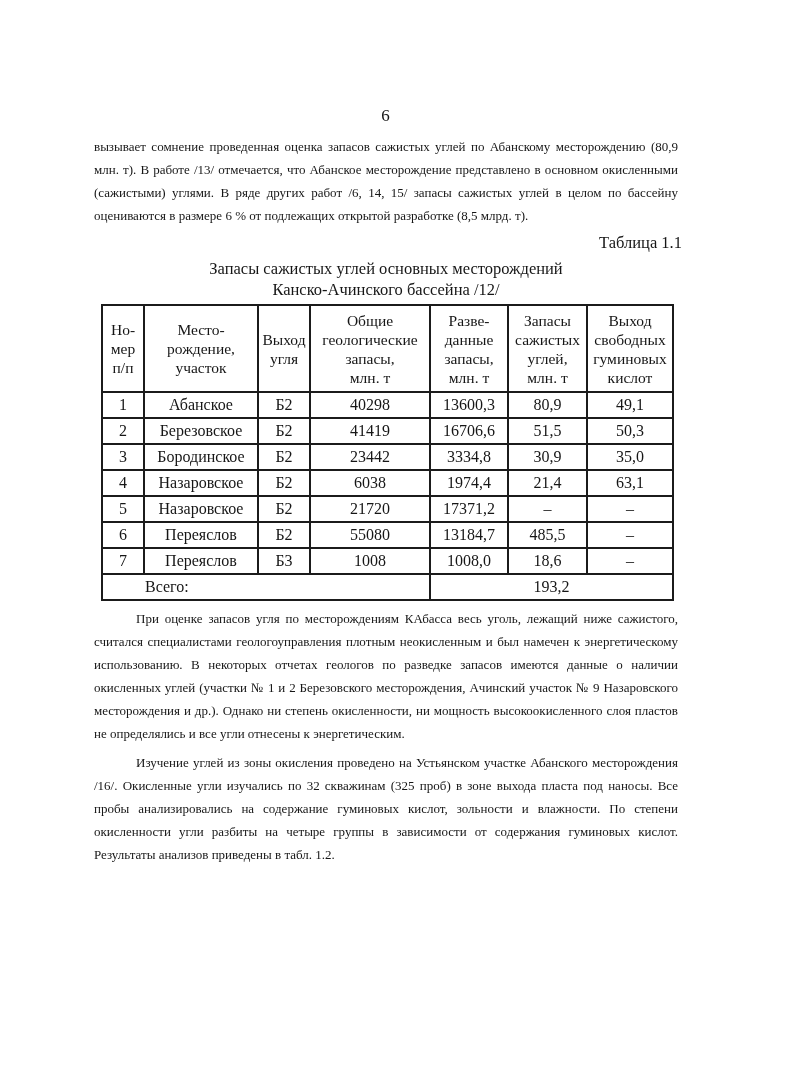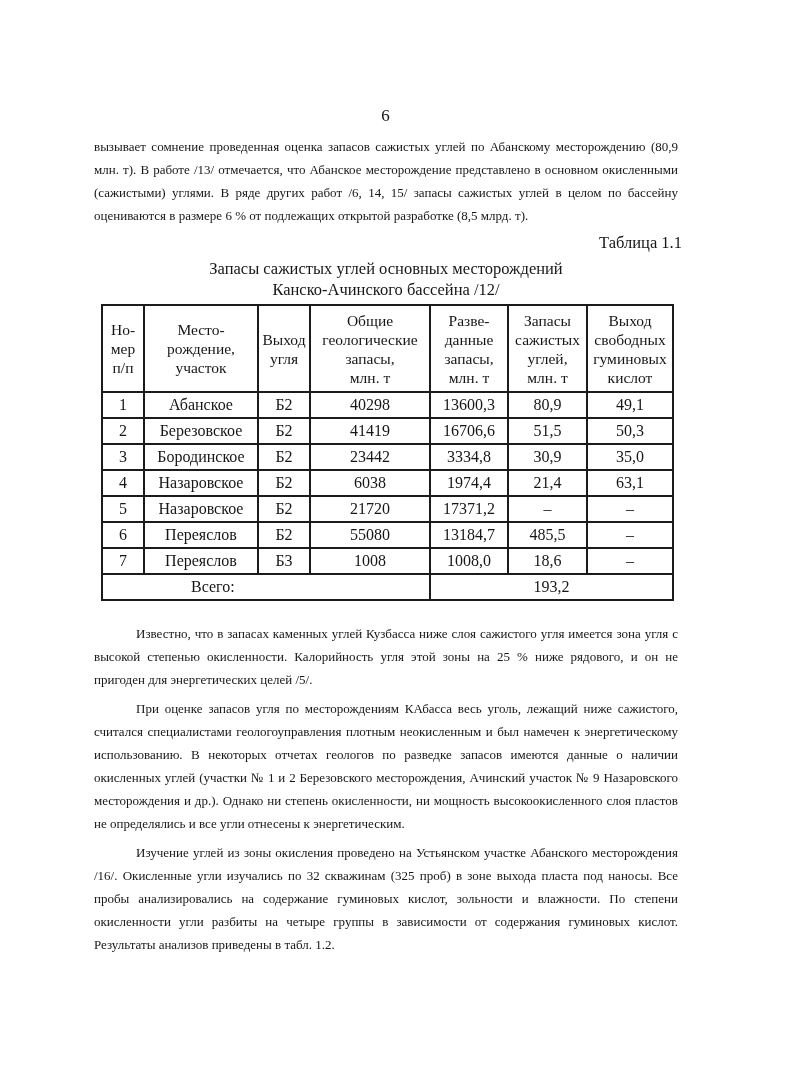--- a/index.html
+++ b/index.html
@@ -72,21 +72,21 @@
     line-height: 19px;
     white-space: pre-line;
     height: 83px;
   }
   table.deposits td {
     font-size: 16px;
     height: 22px;
   }
   table.deposits td.total-label {
     text-align: left;
-    padding-left: 88px;
+    padding-left: 42px;
   }
   .after-table {
     margin-top: 21px;
   }
 </style>
 </head>
 <body>
 
 <div class="page">
   <div class="content">
@@ -204,18 +204,17 @@
           <td>18,6</td>
           <td>–</td>
         </tr>
         <tr>
           <td class="total-label" colspan="4">Всего:</td>
           <td colspan="3">193,2</td>
         </tr>
       </tbody>
     </table>
 
-    <p class="para after-table">Известно, что в запасах каменных углей Кузбасса ниже слоя сажистого угля имеется зона угля с высокой степенью окисленности. Калорийность угля этой зоны на 25 % ниже рядового, и он не пригоден для энергетических целей /5/.</p>
     <p class="para">При оценке запасов угля по месторождениям КАбасса весь уголь, лежащий ниже сажистого, считался специалистами геологоуправления плотным неокисленным и был намечен к энергетическому использованию. В некоторых отчетах геологов по разведке запасов имеются данные о наличии окисленных углей (участки № 1 и 2 Березовского месторождения, Ачинский участок № 9 Назаровского месторождения и др.). Однако ни степень окисленности, ни мощность высокоокисленного слоя пластов не определялись и все угли отнесены к энергетическим.</p>
     <p class="para">Изучение углей из зоны окисления проведено на Устьянском участке Абанского месторождения /16/. Окисленные угли изучались по 32 скважинам (325 проб) в зоне выхода пласта под наносы. Все пробы анализировались на содержание гуминовых кислот, зольности и влажности. По степени окисленности угли разбиты на четыре группы в зависимости от содержания гуминовых кислот. Результаты анализов приведены в табл. 1.2.</p>
 
   </div>
 </div>
 
 </body></html>

